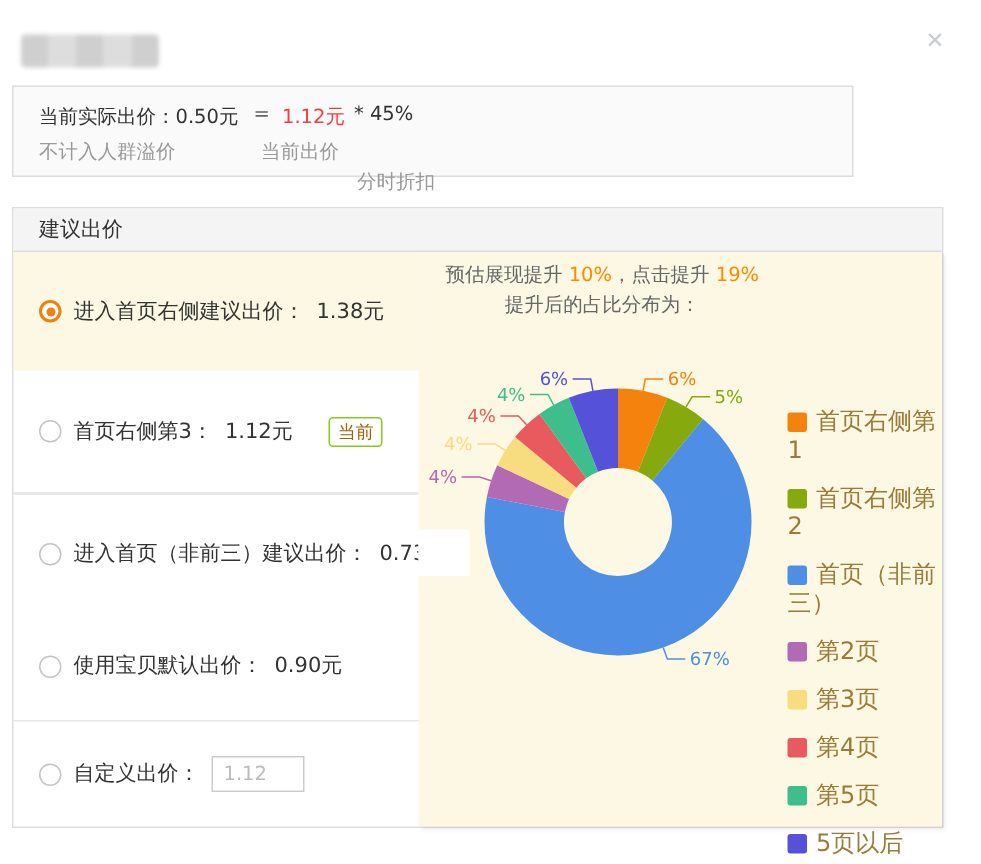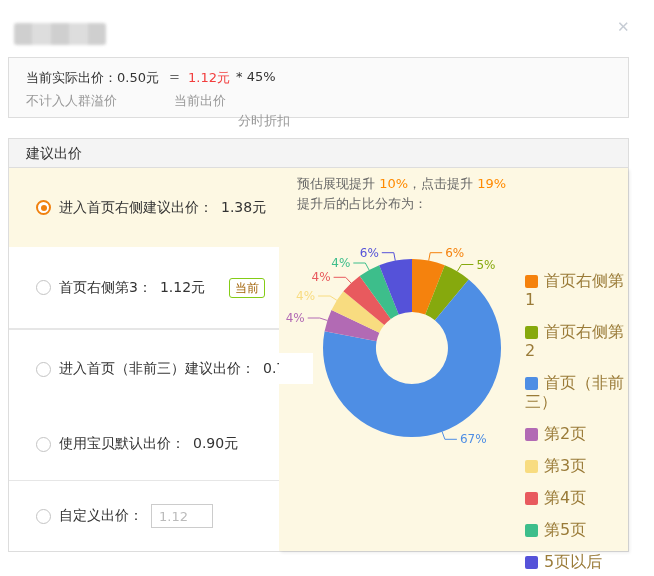--- a/index.html
+++ b/index.html
@@ -8,60 +8,60 @@
   .dialog { position:relative; width:654px; height:576px; background:#fff; overflow:hidden; }
 
   .close-x { position:absolute; left:617px; top:20px; font-size:15px; font-weight:bold;
     color:#c6ccd4; cursor:pointer; line-height:1; }
 
   .redacted-title { position:absolute; left:14px; top:23px; width:92px; height:22px;
     border-radius:3px; overflow:hidden; filter:blur(1.5px);
     background:repeating-linear-gradient(90deg,#c7c7c7 0 18px,#d8d8d8 18px 37px); opacity:.85; }
 
   
-  .summary-bar { position:absolute; left:8px; top:57px; width:621px; height:61px;
+  .summary-bar { position:absolute; left:8px; top:57px; width:561px; height:61px;
     background:#fafafa; border:1px solid #ddd; font-size:13px; color:#333; }
   .summary-bar span { position:absolute; white-space:nowrap; }
   .s-prefix { left:17px; top:11px; }
   .s-eq     { left:160px; top:11px; color:#666; }
   .s-bid    { left:179px; top:11px; }
   .s-mult   { left:227px; top:11px; }
   .s-note   { color:#999; top:34px; }
   .s-n1 { left:17px; } .s-n2 { left:165px; } .s-n3 { left:229px;margin-top:20px; }
 
   
   .panel { position:absolute; left:8px; top:138px; width:621px; height:414px;
     border:1px solid #ddd; background:#fff; }
   .panel-header { height:29px; line-height:29px; background:#f4f4f4; border-bottom:1px solid #ddd;
     padding-left:17px; font-size:14px; color:#333; }
   .panel-body { display:flex; height:383px; }
 
   .options-col { width:270px; display:flex; flex-direction:column; }
-  .opt-row { display:flex; align-items:center; padding-left:27px; border-bottom:1px solid #e6e6e6;
+  .opt-row { display:flex; align-items:center; padding-left:17px; border-bottom:1px solid #e6e6e6;
     font-size:14px; color:#333; white-space:nowrap; }
   .r1 { height:79px; background:#fdf8e3; border-bottom:none; }
   .r2 { height:82px; } .r3 { height:79px; border-bottom:none; } .r4 { height:73px; } .r5 { flex:1; border-bottom:none; }
   .r3 { border-top:1px solid #e6e6e6; }
   .opt-value { margin-left:8px; }
 
   .radio { width:15px; height:15px; border-radius:50%; border:1px solid #c4c4c4; background:#fff;
     margin-right:8px; flex:none; position:relative; cursor:pointer; }
   .radio.on { border:2px solid #f0810f; }
   .radio.on::after { content:""; position:absolute; left:2.5px; top:2.5px; width:6px; height:6px;
     border-radius:50%; background:#f0810f; }
 
   .badge-current { margin-left:24px; color:#a16207; border:1px solid #84cc16; border-radius:3px;
     font-size:12px; padding:1px 5px; line-height:16px; }
 
   .custom-input { margin-left:8px; width:62px; height:24px; border:1px solid #ccc; background:#fff;
     padding:0 7px; font-size:13px; color:#333; font-family:inherit; }
   .custom-input::placeholder { color:#bbb; }
 
   .chart-col { flex:1; position:relative; background:#fdf8e3; box-shadow:2px 2px 3px rgba(0,0,0,.07); }
-  .forecast { position:absolute; left:18px; top:6px; font-size:13px; color:#666; line-height:20px; }
+  .forecast { position:absolute; left:18px; top:6px; font-size:13px; color:#666; line-height:20px;text-align:center; }
   .hl { color:#ff8a00; }
 
   .donut-svg { position:absolute; left:0; top:0; }
   .donut-svg text { font:12px "DejaVu Sans","Liberation Sans",sans-serif; }
 
   .legend { position:absolute; left:246px; top:103px; width:99px; display:flex;
     flex-direction:column; gap:13px; }
   .legend-item { font-size:16px; color:#9a7b38; line-height:19px; cursor:pointer; }
   .swatch { display:inline-block; width:13px; height:13px; border-radius:2px;
     vertical-align:-2px; margin-right:6px; }

